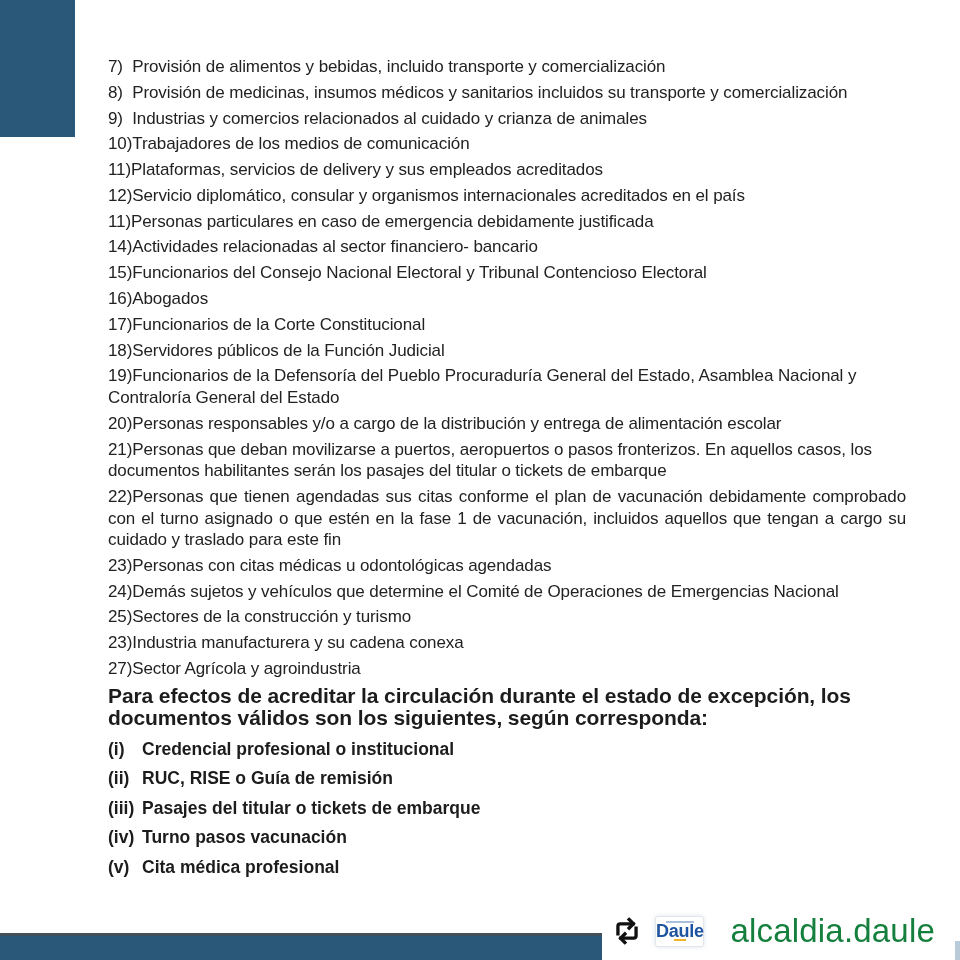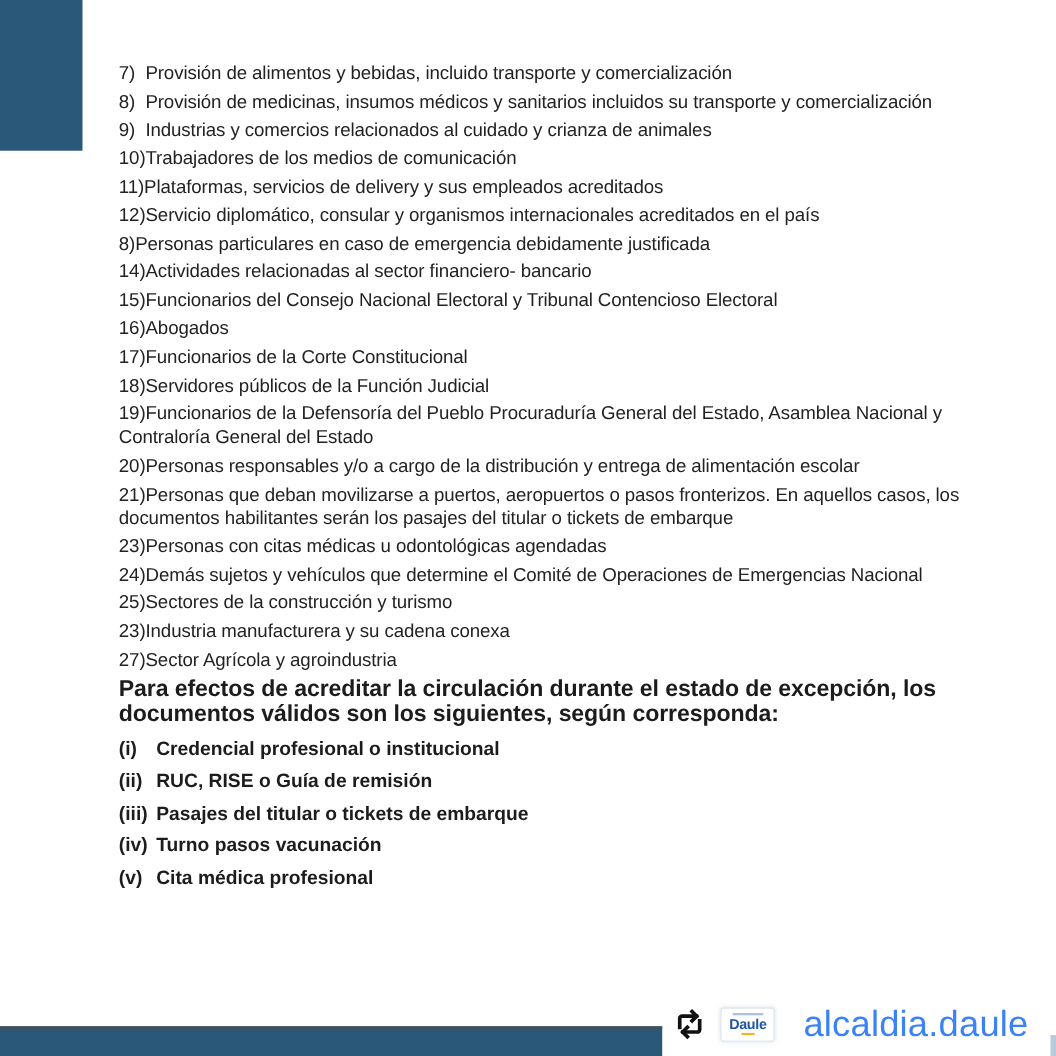--- a/index.html
+++ b/index.html
@@ -83,56 +83,57 @@
     justify-content: center;
     width: 49px; height: 31px;
     background: #ffffff;
     border: 1px solid #e2e6ea;
     border-radius: 3px;
     box-shadow: 0 0 4px rgba(120,150,180,0.25);
     margin-right: 26px;
   }
   .logo-topline { width: 28px; height: 2px; background: #a9c0dc; margin-bottom: 1px; }
   .logo-text {
-    font-size: 13px; font-weight: bold;
+    font-size: 18px; font-weight: bold;
     color: #1d55a0; line-height: 14px;
     letter-spacing: -0.3px;
   }
   .logo-underline { width: 12px; height: 2px; background: #f0b429; margin-top: 1px; }
   .account {
     font-size: 33px;
-    color: #3b82f6;
+    color: #15803d;
     letter-spacing: 0.2px;
     line-height: 40px;
   }
 </style>
 </head>
 <body>
 
 <div class="page">
 
   <div class="corner-block"></div>
 
   <main class="doc">
     <section class="numbered">
         <p>7)&nbsp; Provisión de alimentos y bebidas, incluido transporte y comercialización</p>
         <p>8)&nbsp; Provisión de medicinas, insumos médicos y sanitarios incluidos su transporte y comercialización</p>
         <p>9)&nbsp; Industrias y comercios relacionados al cuidado y crianza de animales</p>
         <p>10)Trabajadores de los medios de comunicación</p>
         <p>11)Plataformas, servicios de delivery y sus empleados acreditados</p>
         <p>12)Servicio diplomático, consular y organismos internacionales acreditados en el país</p>
-        <p>8)Personas particulares en caso de emergencia debidamente justificada</p>
+        <p>11)Personas particulares en caso de emergencia debidamente justificada</p>
         <p>14)Actividades relacionadas al sector financiero- bancario</p>
         <p>15)Funcionarios del Consejo Nacional Electoral y Tribunal Contencioso Electoral</p>
         <p>16)Abogados</p>
         <p>17)Funcionarios de la Corte Constitucional</p>
         <p>18)Servidores públicos de la Función Judicial</p>
         <p>19)Funcionarios de la Defensoría del Pueblo Procuraduría General del Estado, Asamblea Nacional y Contraloría General del Estado</p>
         <p>20)Personas responsables y/o a cargo de la distribución y entrega de alimentación escolar</p>
         <p>21)Personas que deban movilizarse a puertos, aeropuertos o pasos fronterizos. En aquellos casos, los documentos habilitantes serán los pasajes del titular o tickets de embarque</p>
+        <p>22)Personas que tienen agendadas sus citas conforme el plan de vacunación debidamente comprobado con el turno asignado o que estén en la fase 1 de vacunación, incluidos aquellos que tengan a cargo su cuidado y traslado para este fin</p>
         <p>23)Personas con citas médicas u odontológicas agendadas</p>
         <p>24)Demás sujetos y vehículos que determine el Comité de Operaciones de Emergencias Nacional</p>
         <p>25)Sectores de la construcción y turismo</p>
         <p>23)Industria manufacturera y su cadena conexa</p>
         <p>27)Sector Agrícola y agroindustria</p>
       </section>
 
     <h2 class="heading">Para efectos de acreditar la circulación durante el estado de excepción, los documentos válidos son los siguientes, según corresponda:</h2>
 
     <section class="roman">

